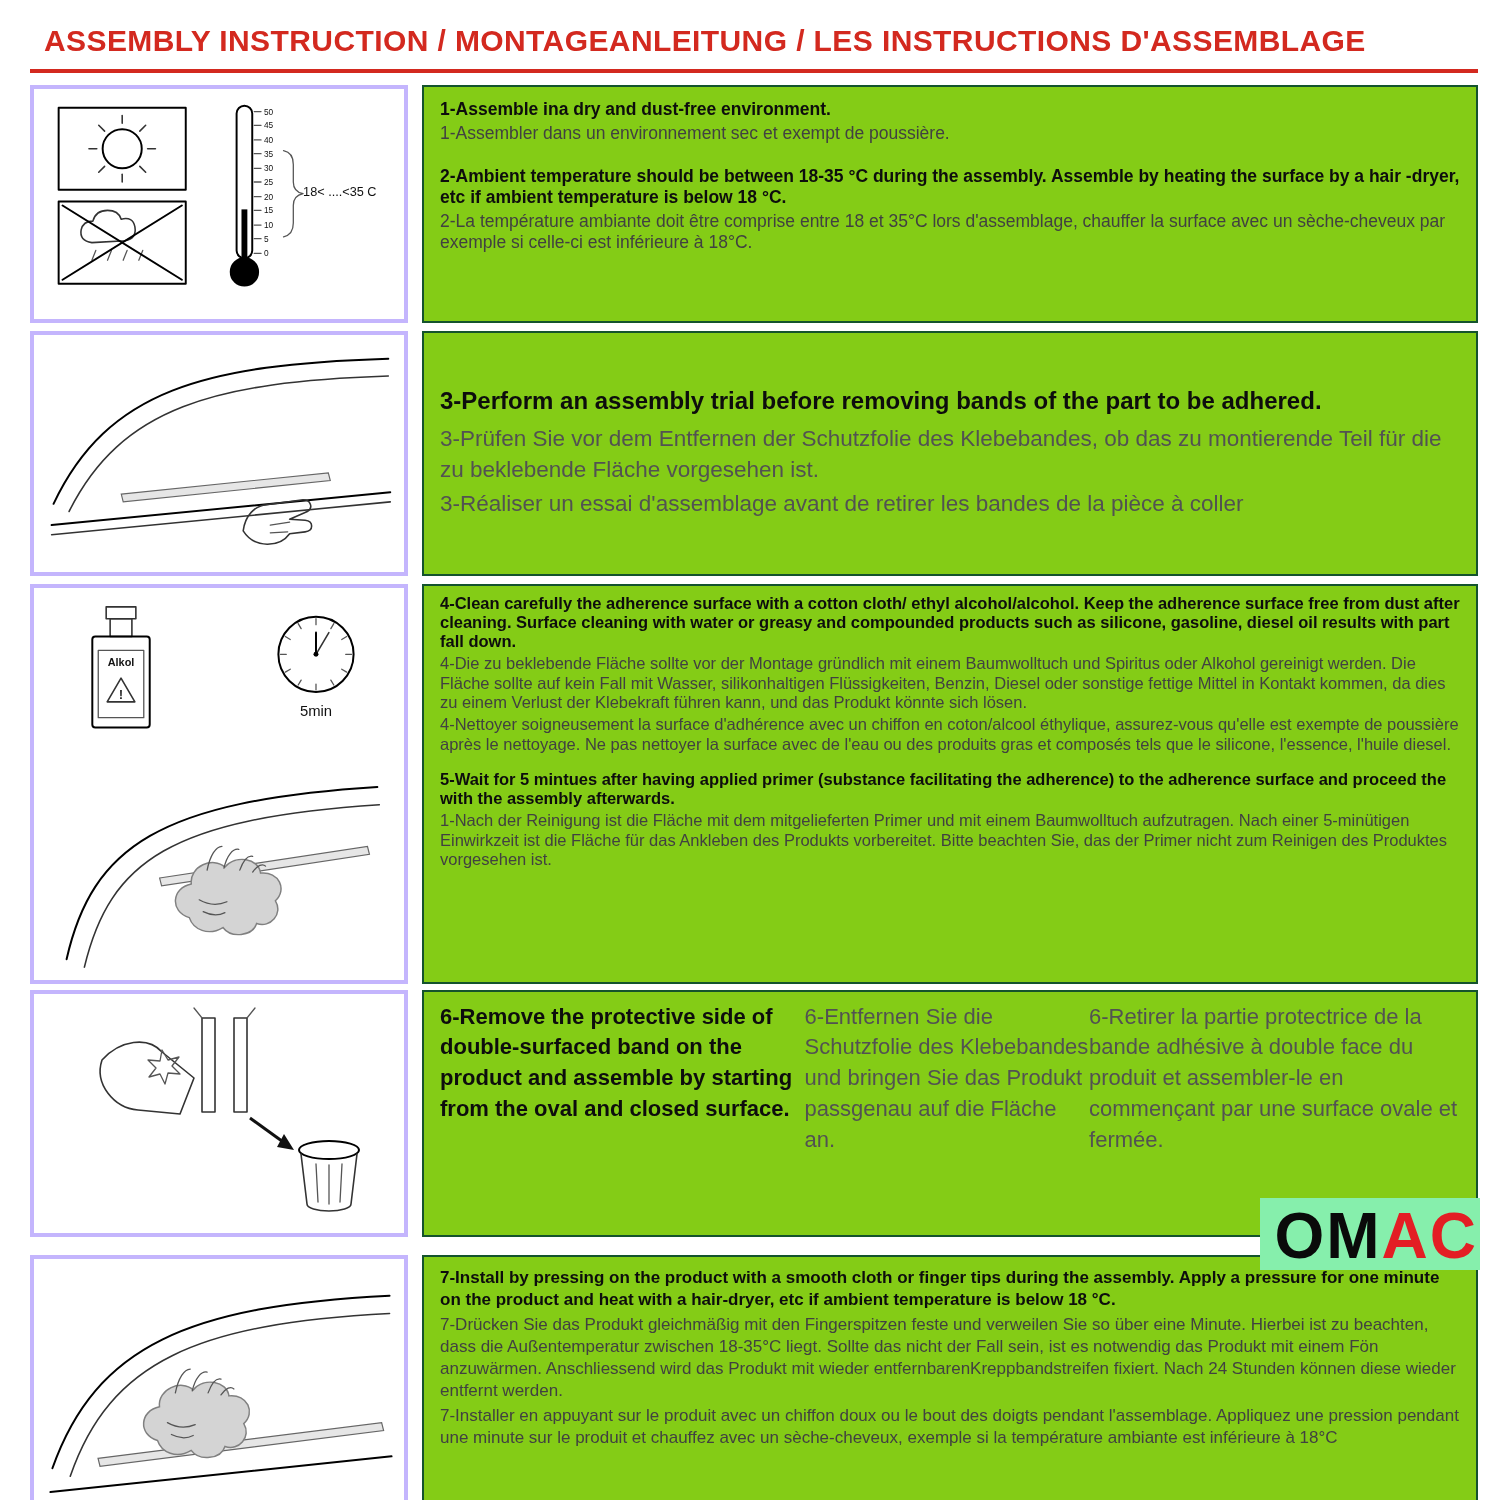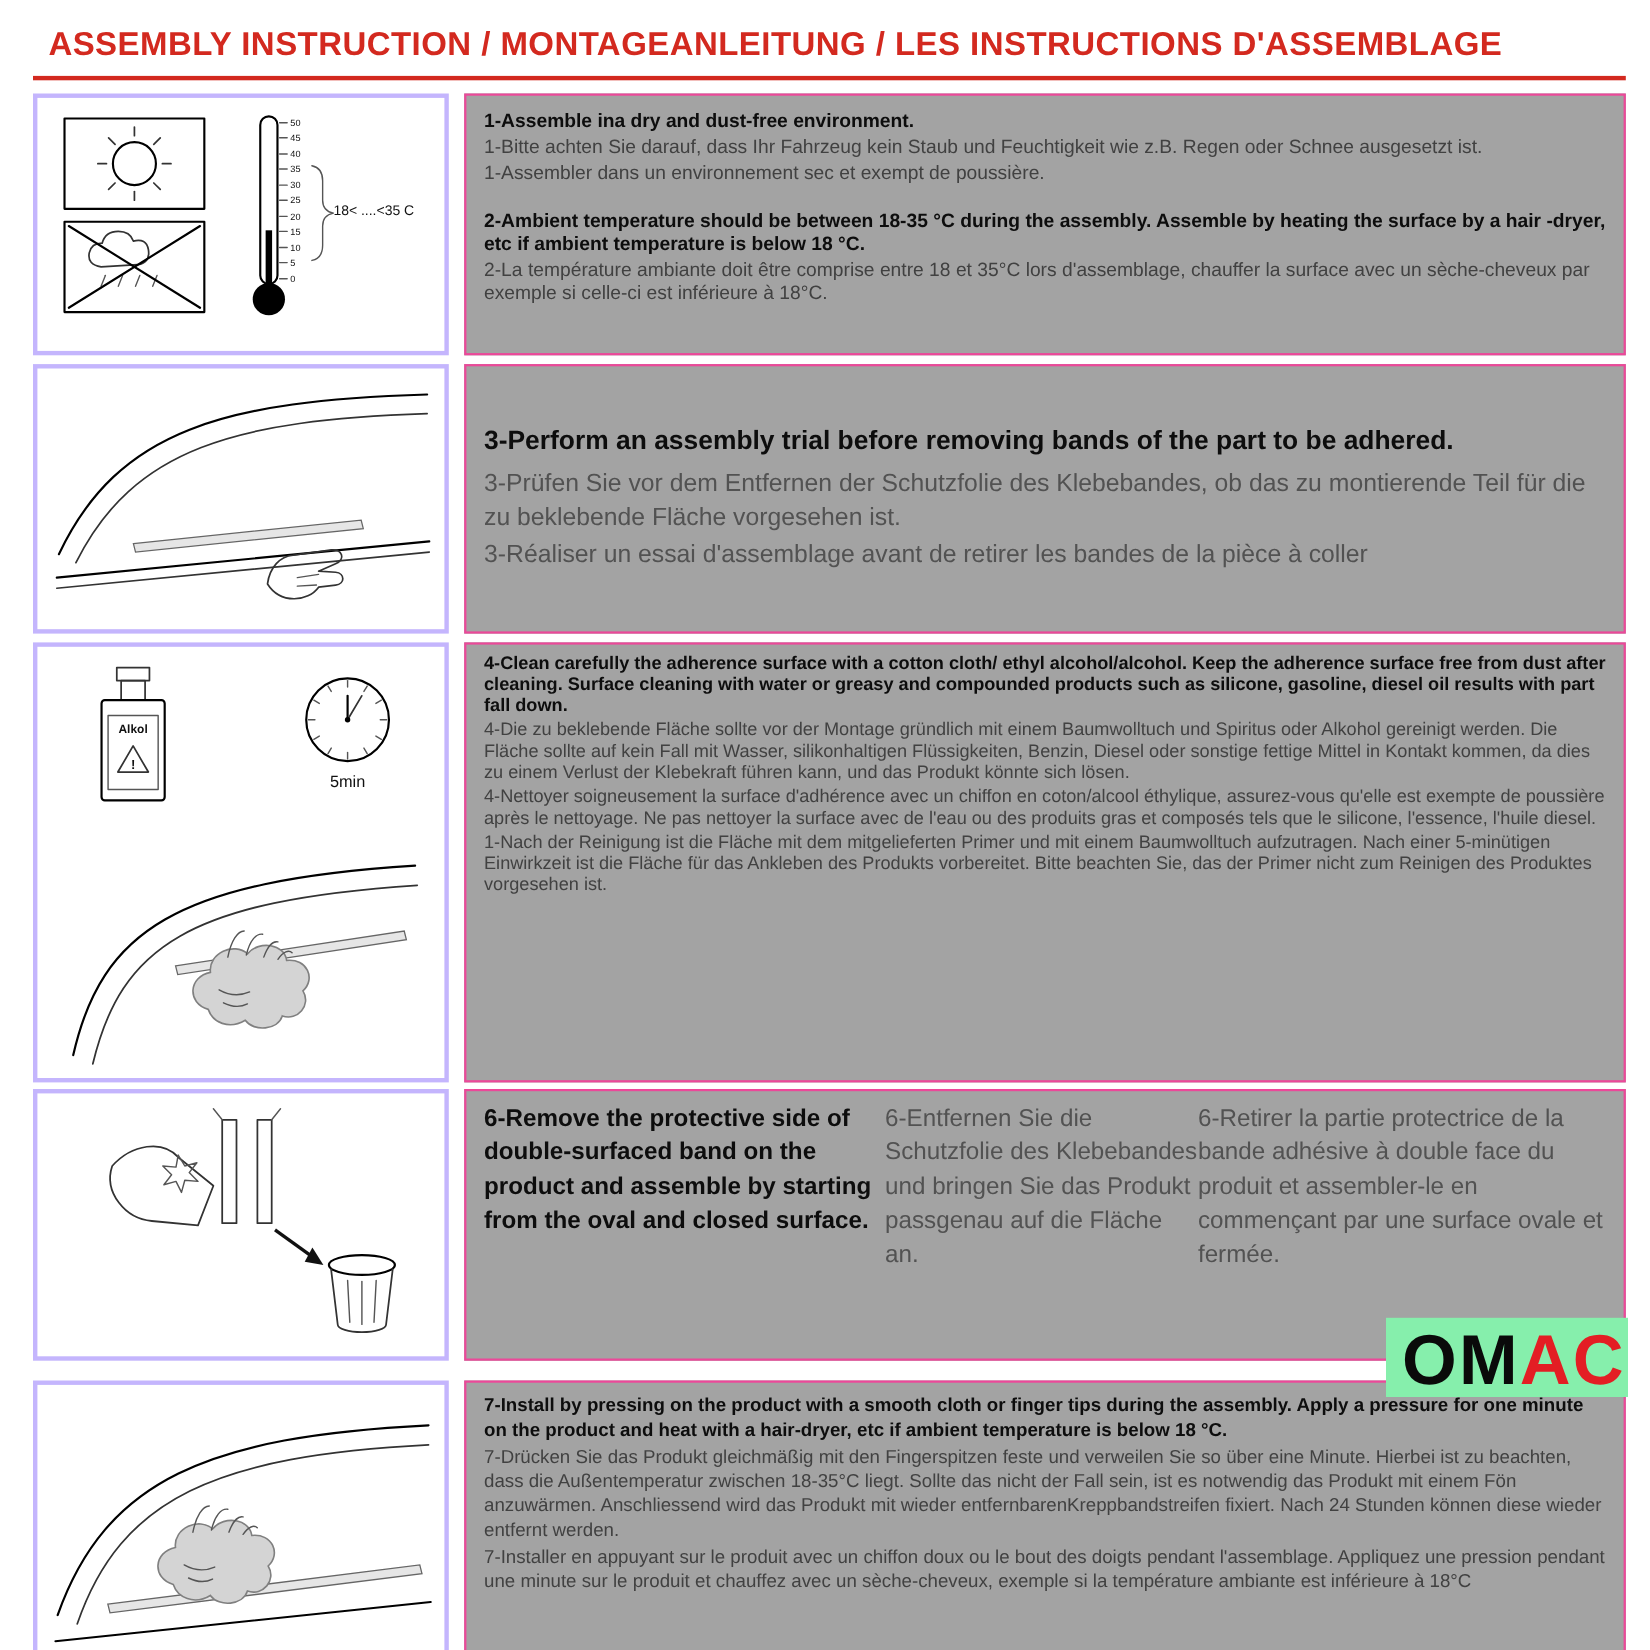--- a/index.html
+++ b/index.html
@@ -22,21 +22,21 @@
   .r5 { height:250px; margin-bottom:0; }
 
   .img-box {
     flex:none; width:378px; height:100%;
     border:4px solid #c4b5fd; background:#fff;
     display:flex; align-items:center; justify-content:center;
     overflow:hidden;
   }
   .text-box {
     flex:1; height:100%;
-    border:2px solid #ec4899; background:#a3a3a3;
+    border:2px solid #14532d; background:#84cc16;
     padding:10px 16px; overflow:hidden;
   }
   .text-box p { margin:0 0 3px 0; }
   .b { font-weight:bold; color:#0d0d0d; }
   .n { color:#414141; }
 
   .tb-1 { font-size:17.5px; line-height:1.2; padding-top:12px; }
   .tb-1 .gap { margin-top:22px; }
 
   .tb-2 { font-size:22.5px; line-height:1.38; display:flex; flex-direction:column; justify-content:center; }
@@ -126,21 +126,20 @@
           <text class="svgtxt" x="226" y="137" font-size="8.5">10</text>
           <text class="svgtxt" x="226" y="151" font-size="8.5">5</text>
           <text class="svgtxt" x="226" y="166" font-size="8.5">0</text>
           <path class="sk2" d="M246,58 q10,2 10,14 l0,18 q0,10 10,12 q-10,2 -10,12 l0,18 q0,12 -10,14"></path>
           <text class="svgtxt" x="266" y="104" font-size="13">18&lt; ....&lt;35 C</text>
         </g>
       </svg>
     </div>
     <div class="text-box tb-1">
       <p class="b">1-Assemble ina dry and dust-free environment.</p>
-      <p class="n">1-Bitte achten Sie darauf, dass Ihr Fahrzeug kein Staub und Feuchtigkeit wie z.B. Regen oder Schnee ausgesetzt ist.</p>
       <p class="n">1-Assembler dans un environnement sec et exempt de poussière.</p>
       <p class="b gap">2-Ambient temperature should be between 18-35 °C during the assembly. Assemble by heating the surface by a hair -dryer, etc if ambient temperature is below 18 °C.</p>
       <p class="n">2-La température ambiante doit être comprise entre 18 et 35°C lors d'assemblage, chauffer la surface avec un sèche-cheveux par exemple si celle-ci est inférieure à 18°C.</p>
     </div>
   </div>
 
   <div class="row r2">
     <div class="img-box">
       <svg width="358" height="228" viewBox="0 0 370 235">
         <g>
@@ -201,20 +200,21 @@
           <path class="cloth" d="M140,330 c-20,-6 -18,-30 2,-34 c-2,-18 22,-28 34,-17 c11,-13 34,-9 36,6 c19,-2 27,17 15,28 c8,13 -5,28 -19,23 c-4,13 -26,15 -34,4 c-15,9 -30,2 -34,-10 z"></path>
           <path class="sk2" d="M158,282 c3,-15 9,-24 15,-24 m2,22 c3,-13 9,-20 15,-19 m1,21 c4,-11 9,-15 13,-14 m0,16 c5,-7 10,-9 13,-6"></path>
           <path class="sk2" d="M150,312 q14,8 28,2 m-24,10 q12,6 22,1"></path>
         </g>
       </svg>
     </div>
     <div class="text-box tb-3">
       <p class="b">4-Clean carefully the adherence surface with a cotton cloth/ ethyl alcohol/alcohol. Keep the adherence surface free from dust after cleaning. Surface cleaning with water or greasy and compounded products such as silicone, gasoline, diesel oil results with part fall down.</p>
       <p class="n">4-Die zu beklebende Fläche sollte vor der Montage gründlich mit einem Baumwolltuch und Spiritus oder Alkohol gereinigt werden. Die Fläche sollte auf kein Fall mit Wasser, silikonhaltigen Flüssigkeiten, Benzin, Diesel oder sonstige fettige Mittel in Kontakt kommen, da dies zu einem Verlust der Klebekraft führen kann, und das Produkt könnte sich lösen.</p>
       <p class="n">4-Nettoyer soigneusement la surface d'adhérence avec un chiffon en coton/alcool éthylique, assurez-vous qu'elle est exempte de poussière après le nettoyage. Ne pas nettoyer la surface avec de l'eau ou des produits gras et composés tels que le silicone, l'essence, l'huile diesel.</p>
+      <p class="b gap">5-Wait for 5 mintues after having applied primer (substance facilitating the adherence) to the adherence surface and proceed the with the assembly afterwards.</p>
       <p class="n">1-Nach der Reinigung ist die Fläche mit dem mitgelieferten Primer und mit einem Baumwolltuch aufzutragen. Nach einer 5-minütigen Einwirkzeit ist die Fläche für das Ankleben des Produkts vorbereitet. Bitte beachten Sie, das der Primer nicht zum Reinigen des Produktes vorgesehen ist.</p>
     </div>
   </div>
 
   <div class="row r4">
     <div class="img-box">
       <svg width="350" height="230" viewBox="0 0 350 230">
         <g>
           <path class="sk1" fill="#fff" d="M58,62 c18,-20 46,-24 60,-8 l32,26 -14,36 -42,-4 c-24,-2 -44,-26 -36,-50 z"></path>
           <path class="sk2" d="M118,52 l6,10 11,-3 -7,9 8,8 -12,-1 -3,11 -5,-10 -11,3 7,-9 -8,-8 12,1 z"></path>

